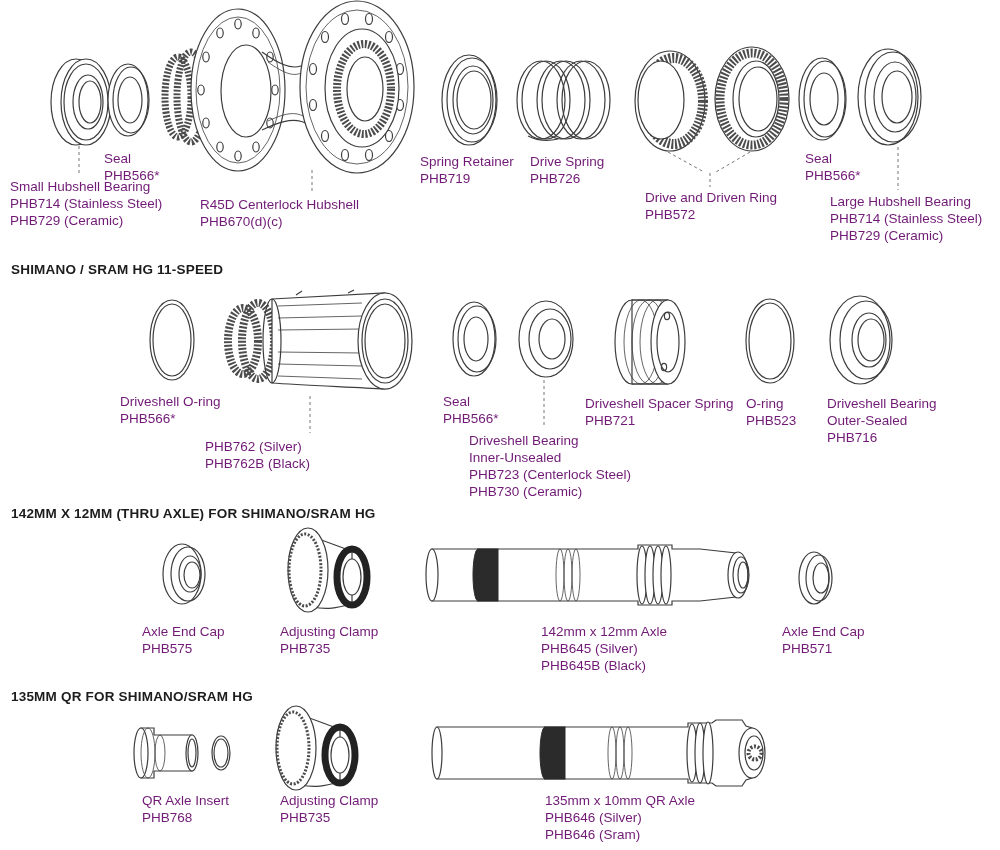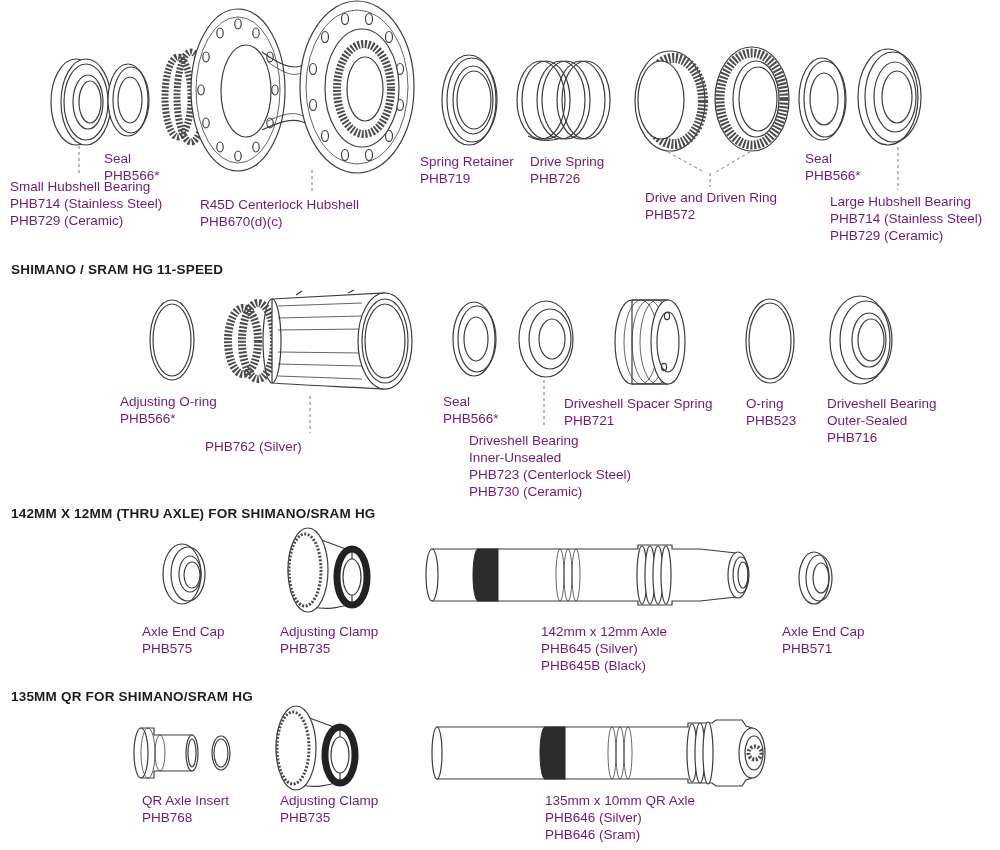--- a/index.html
+++ b/index.html
@@ -298,37 +298,38 @@
     <div>PHB566*</div>
   </div>
   <div class="label" style="left:830px;top:193px">
     <div>Large Hubshell Bearing</div>
     <div>PHB714 (Stainless Steel)</div>
     <div>PHB729 (Ceramic)</div>
   </div>
 
   <div class="heading" style="left:11px;top:261px">SHIMANO / SRAM HG 11-SPEED</div>
   <div class="label" style="left:120px;top:393px">
-    <div>Adjusting O-ring</div>
+    <div>Driveshell O-ring</div>
     <div>PHB566*</div>
   </div>
   <div class="label" style="left:205px;top:438px">
     <div>PHB762 (Silver)</div>
+    <div>PHB762B (Black)</div>
   </div>
   <div class="label" style="left:443px;top:393px">
     <div>Seal</div>
     <div>PHB566*</div>
   </div>
   <div class="label" style="left:469px;top:432px">
     <div>Driveshell Bearing</div>
     <div>Inner-Unsealed</div>
     <div>PHB723 (Centerlock Steel)</div>
     <div>PHB730 (Ceramic)</div>
   </div>
-  <div class="label" style="left:564px;top:395px">
+  <div class="label" style="left:585px;top:395px">
     <div>Driveshell Spacer Spring</div>
     <div>PHB721</div>
   </div>
   <div class="label" style="left:746px;top:395px">
     <div>O-ring</div>
     <div>PHB523</div>
   </div>
   <div class="label" style="left:827px;top:395px">
     <div>Driveshell Bearing</div>
     <div>Outer-Sealed</div>

